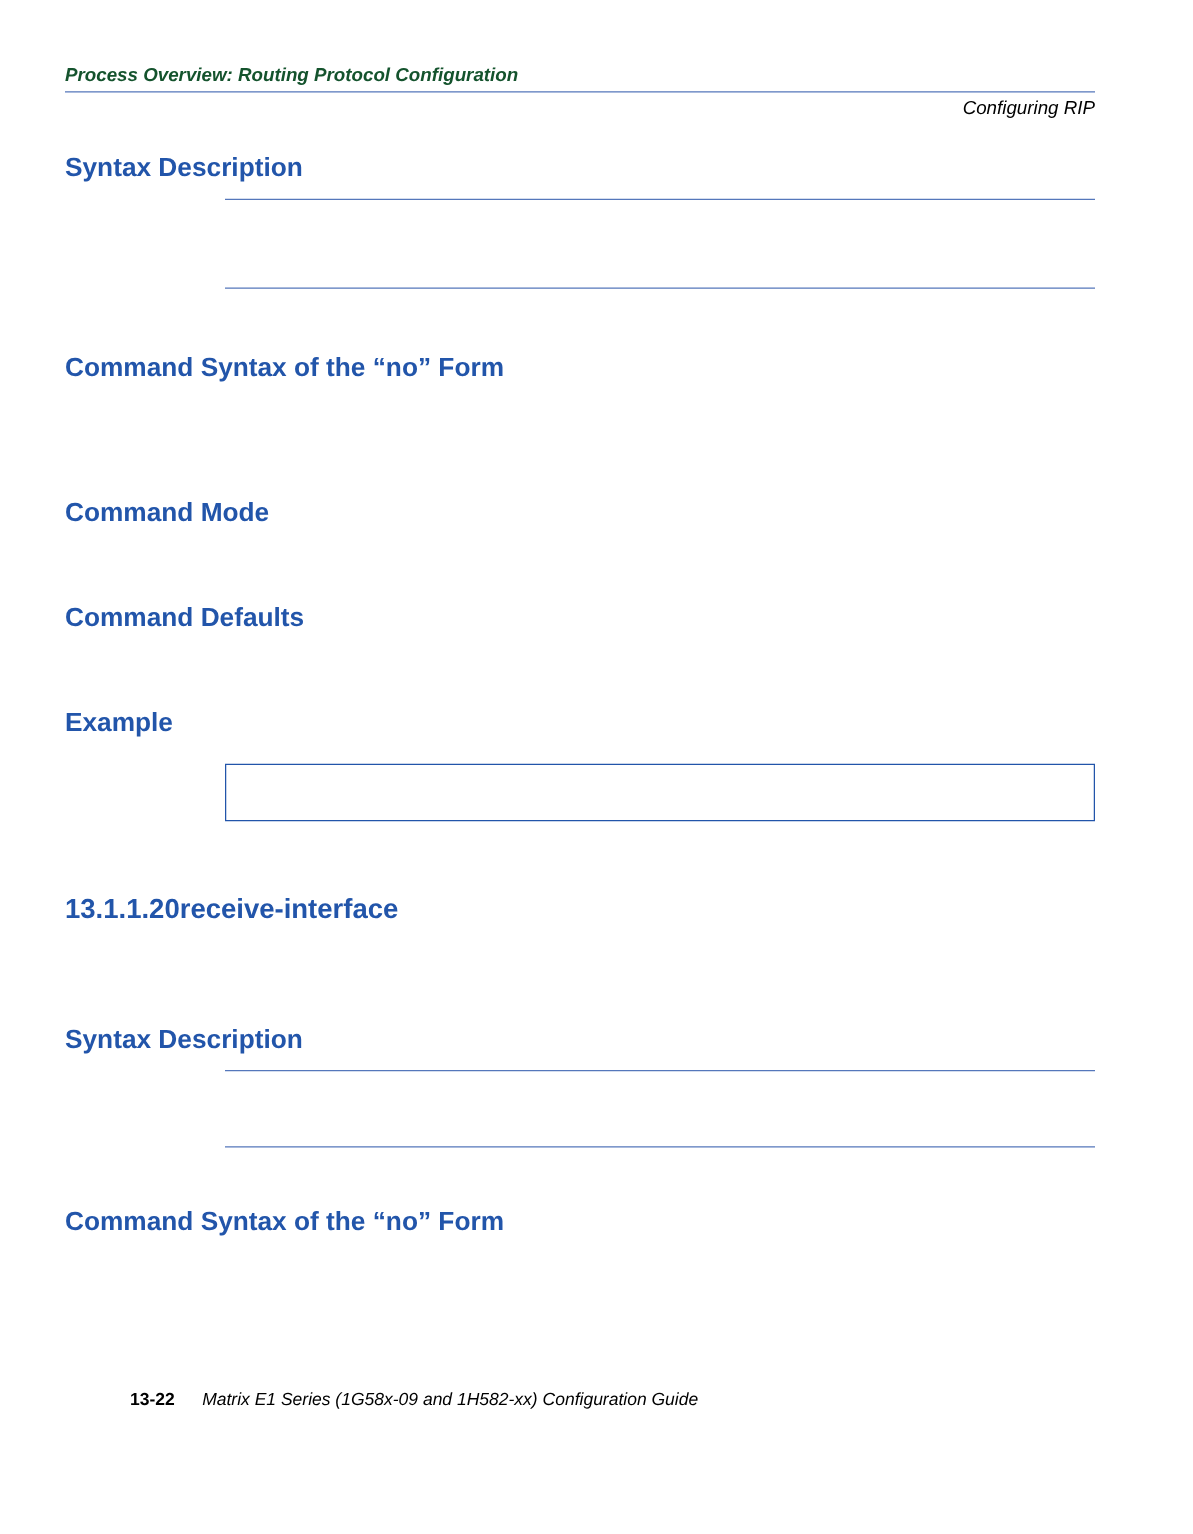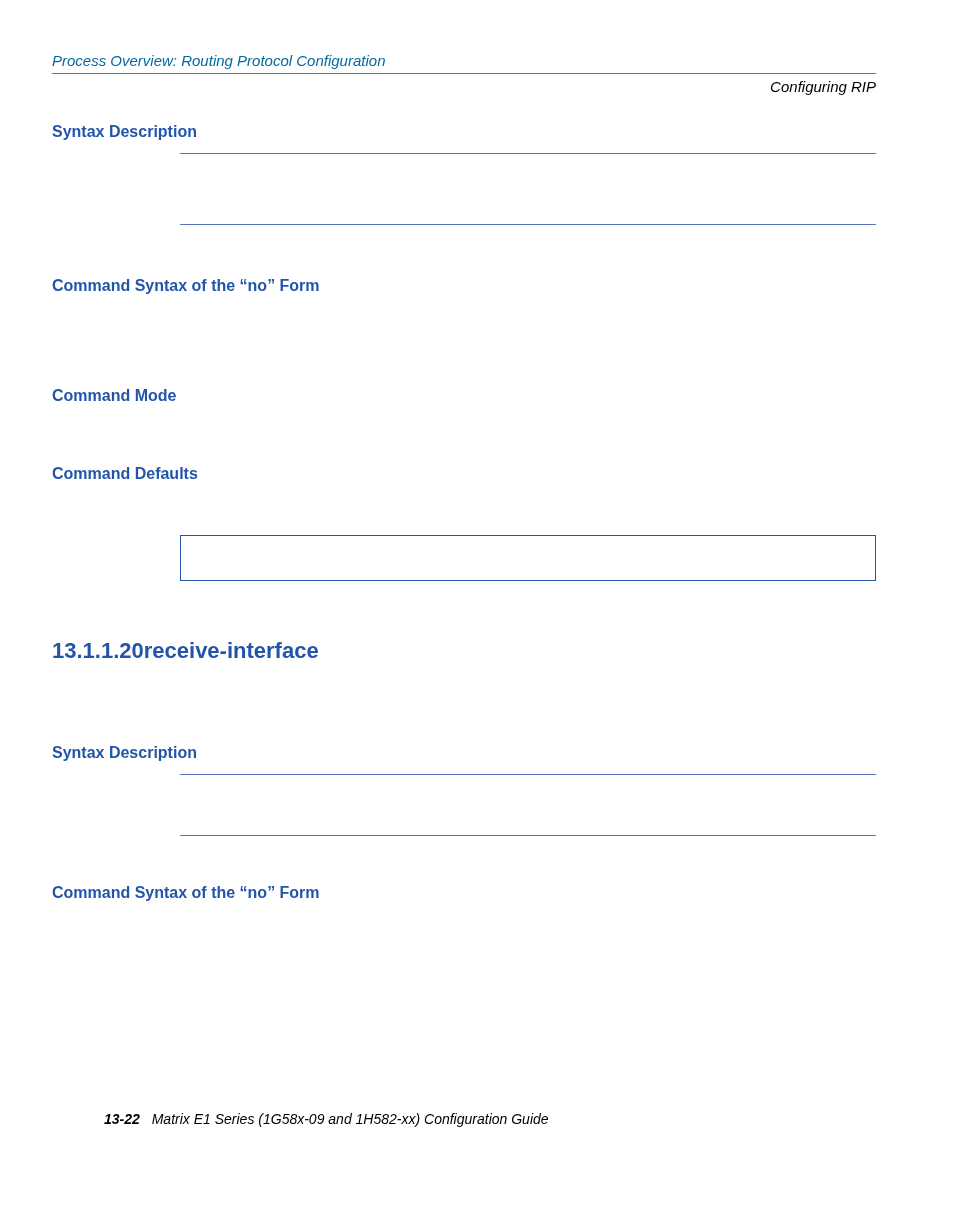--- a/index.html
+++ b/index.html
@@ -7,39 +7,40 @@
       margin: 0;
       padding: 52px 78px 40px 52px;
       width: 954px;
       box-sizing: border-box;
       color: #000;
       background: #fff;
     }
     .header-title {
       font-style: italic;
       font-size: 15px;
-      color: #0369a1;
+      color: #14532d;
       margin-bottom: 4px;
+      font-weight: bold;
     }
     .header-hr {
       border: none;
       border-top: 1px solid #5577bb;
       margin: 0 0 4px 0;
     }
     .header-subtitle {
       font-style: italic;
       font-size: 15px;
       color: #000;
       margin-bottom: 18px;
       text-align: right;
     }
     .section-heading {
       color: #2255aa;
       font-weight: bold;
-      font-size: 16px;
+      font-size: 21px;
       margin-top: 28px;
       margin-bottom: 12px;
     }
     .section-heading-large {
       color: #2255aa;
       font-weight: bold;
       font-size: 22px;
       margin-top: 19px;
       margin-bottom: 20px;
     }
@@ -72,22 +73,21 @@
       margin-bottom: 10px;
     }
     .footer {
       position: absolute;
       bottom: 60px;
       left: 52px;
       font-size: 14px;
     }
     .footer .page-num {
       font-weight: bold;
-      font-style: italic;
-      margin-right: 8px;
+      margin-right: 18px;
     }
     .footer .footer-text {
       font-style: italic;
       text-align: center;
     }
     .page-wrap {
       position: relative;
       min-height: 1135px;
     }
     .spacer-32 { height: 32px; }
@@ -115,20 +115,21 @@
 
 <div class="spacer-32"></div>
 
 <div class="spacer-20"></div>
 <div class="section-heading">Command Mode</div>
 
 <div class="spacer-20"></div>
 <div class="section-heading">Command Defaults</div>
 
 <div class="spacer-20"></div>
+<div class="section-heading">Example</div>
 
 <div class="example-box"></div>
 
 <div class="spacer-28"></div>
 <div class="section-heading-large">13.1.1.20receive-interface</div>
 
 <div class="spacer-32"></div>
 <div class="section-heading">Syntax Description</div>
 <div class="syntax-box-area">
   <hr class="syntax-top-hr">

